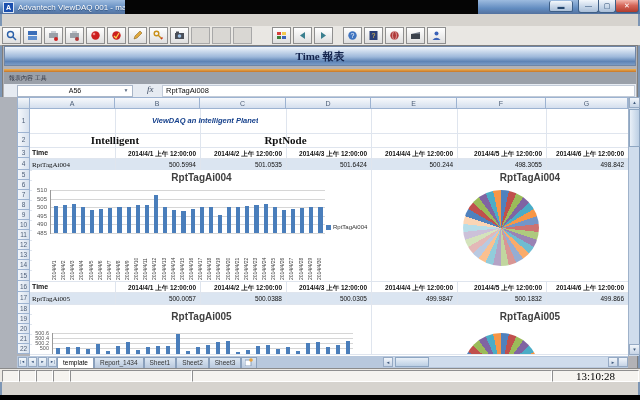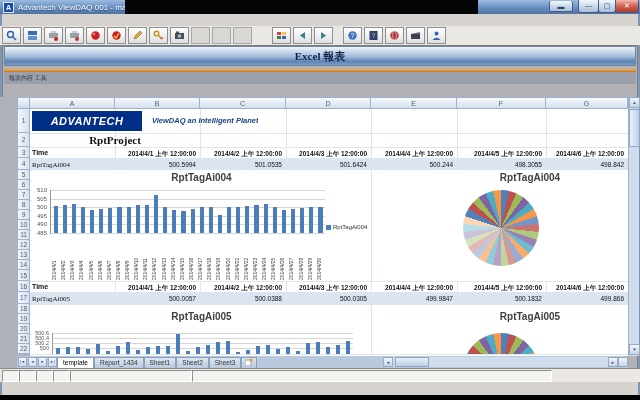--- a/index.html
+++ b/index.html
@@ -243,24 +243,30 @@
       </div>
     <div class="tbtn">
         <svg width="11" height="11">
           <circle cx="5.5" cy="3.5" r="2" fill="#3a62b8"></circle>
           <path d="M1.5 10 Q5.5 5.5 9.5 10 Z" fill="#3a62b8"></path>
         </svg>
       </div>
   </div>
 
   <div class="innerwin"></div>
-  <div class="banner">Excel 報表</div>
+  <div class="banner">Time 報表</div>
   <div class="orangebar"></div>
   <div class="subbar">報表內容 工具</div>
 
+  <div class="fbar">
+    <div class="namebox">A56</div>
+    <div class="namedrop">▼</div>
+    <div class="fxsym">fx</div>
+    <div class="fvalue">RptTagAi008</div>
+  </div>
 
   <div class="leftmargin"></div>
   <div class="corner"></div>
   <div id="colhdrs">
       <div class="colhdr" style="left: 30px; width: 85px;">A</div>
       <div class="colhdr" style="left: 115px; width: 85px;">B</div>
       <div class="colhdr" style="left: 200px; width: 86px;">C</div>
       <div class="colhdr" style="left: 286px; width: 85px;">D</div>
       <div class="colhdr" style="left: 371px; width: 86px;">E</div>
       <div class="colhdr" style="left: 457px; width: 89px;">F</div>
@@ -318,23 +324,23 @@
         <div class="gl-h" style="top: 172px;"></div>
         <div class="gl-h" style="top: 183px;"></div>
         <div class="gl-h" style="top: 195px;"></div>
         <div class="gl-h" style="top: 205px;"></div>
         <div class="gl-h" style="top: 215px;"></div>
         <div class="gl-h" style="top: 225px;"></div>
         <div class="gl-h" style="top: 235px;"></div>
         <div class="gl-h" style="top: 245px;"></div>
       </div>
 
-    <div class="logo">ADVANTECH</div>
     <div class="tagline cell" style="position: absolute; left: 122px; top: 7px;">ViewDAQ an Intelligent Planet</div>
-    <div class="cell hdr2" style="left:0;top:25px;width:170px;">RptProject</div>
+    <div class="cell hdr2" style="left:0;top:25px;width:170px;">Intelligent</div>
+    <div class="cell hdr2" style="left:170px;top:25px;width:171px;">RptNode</div>
 
     <div class="cell tlabel" style="left:2px;top:40px;">Time</div>
     <div id="dates1">
         <div class="cell num" style="left: 85px; top: 39px; width: 81px; height: 11px; line-height: 11px; font-size: 6.5px; font-weight: bold;">2014/4/1 上午 12:00:00</div>
         <div class="cell num" style="left: 170px; top: 39px; width: 82px; height: 11px; line-height: 11px; font-size: 6.5px; font-weight: bold;">2014/4/2 上午 12:00:00</div>
         <div class="cell num" style="left: 256px; top: 39px; width: 81px; height: 11px; line-height: 11px; font-size: 6.5px; font-weight: bold;">2014/4/3 上午 12:00:00</div>
         <div class="cell num" style="left: 341px; top: 39px; width: 82px; height: 11px; line-height: 11px; font-size: 6.5px; font-weight: bold;">2014/4/4 上午 12:00:00</div>
         <div class="cell num" style="left: 427px; top: 39px; width: 85px; height: 11px; line-height: 11px; font-size: 6.5px; font-weight: bold;">2014/4/5 上午 12:00:00</div>
         <div class="cell num" style="left: 516px; top: 39px; width: 78px; height: 11px; line-height: 11px; font-size: 6.5px; font-weight: bold;">2014/4/6 上午 12:00:00</div>
       </div>
@@ -540,15 +546,16 @@
     <div class="hbtn" style="left:235px;width:10px;"></div>
   </div>
 
   <div class="statusbar">
     <div class="scell" style="left:2px;width:15px;"></div>
     <div class="scell" style="left:19px;width:15px;"></div>
     <div class="scell" style="left:36px;width:15px;"></div>
     <div class="scell" style="left:53px;width:15px;"></div>
     <div class="scell" style="left:70px;width:120px;"></div>
     <div class="scell" style="left:192px;width:358px;"></div>
+    <div class="scell clock" style="left:552px;width:85px;">13:10:28</div>
   </div>
   <div class="blackstrip"></div>
 </div>
 
 </body></html>

